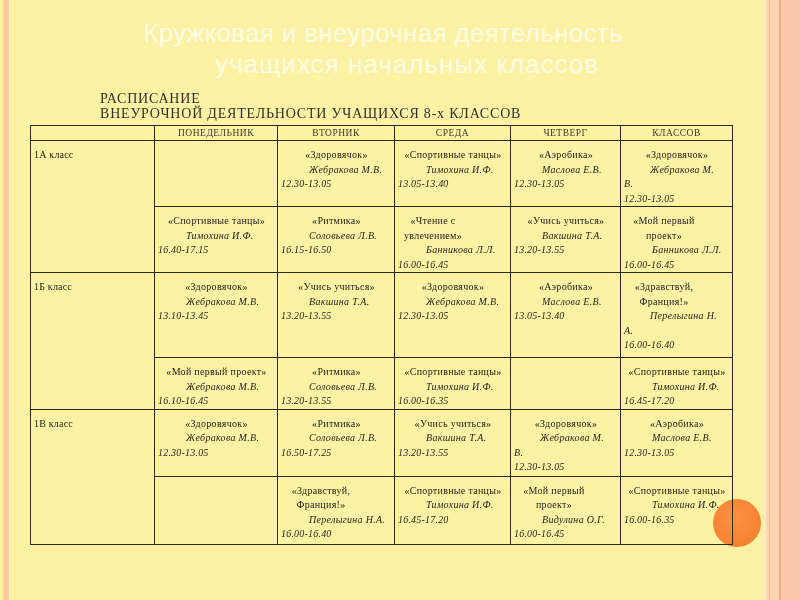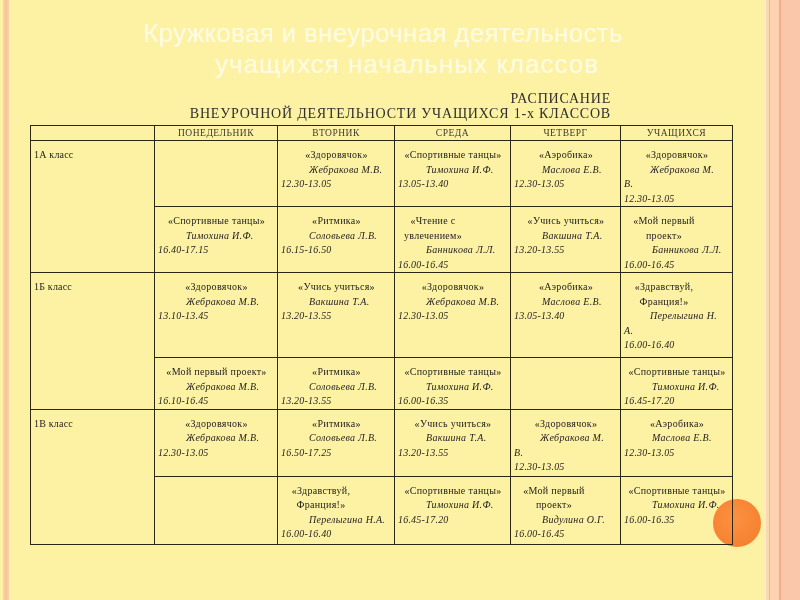--- a/index.html
+++ b/index.html
@@ -29,21 +29,21 @@
     .title {
       position: absolute; left: 0; top: 18px; width: 766px; text-align: center;
       font-family: "Liberation Sans", sans-serif; font-size: 26px; line-height: 31px;
       color: #fffbe0; letter-spacing: 0.3px;
       text-shadow: 0 0 1px rgba(255,255,240,0.6);
     }
     .title div { white-space: nowrap; }
     .title .l2 { letter-spacing: 1px; padding-left: 48px; }
 
     .heading {
-      position: absolute; left: 85px; top: 92px; width: 526px; text-align: right;
+      position: absolute; left: 100px; top: 92px; width: 526px; text-align: left;
       font-size: 14px; line-height: 14.5px; color: #2f2f2f; letter-spacing: 0.8px;
     }
     .heading div { white-space: nowrap; }
 
     table.sched {
       position: absolute; left: 30px; top: 125px; width: 702px;
       border-collapse: collapse; table-layout: fixed;
     }
     .sched th, .sched td { border: 1.5px solid #2c2816; padding: 0; }
     .sched th {
@@ -83,40 +83,40 @@
 </div>
 <div class="circle"></div>
 
 <div class="title">
   <div>Кружковая и внеурочная деятельность</div>
   <div class="l2">учащихся начальных классов</div>
 </div>
 
 <div class="heading">
   <div>РАСПИСАНИЕ</div>
-  <div>ВНЕУРОЧНОЙ ДЕЯТЕЛЬНОСТИ УЧАЩИХСЯ 1-х КЛАССОВ</div>
+  <div>ВНЕУРОЧНОЙ ДЕЯТЕЛЬНОСТИ УЧАЩИХСЯ 8-х КЛАССОВ</div>
 </div>
 
 <table class="sched">
   <colgroup>
     <col style="width:124px">
       <col style="width:123px">
       <col style="width:117px">
     <col style="width:116px">
       <col style="width:110px">
       <col style="width:112px">
   </colgroup>
   <thead>
     <tr>
       <th></th>
       <th>ПОНЕДЕЛЬНИК</th>
       <th>ВТОРНИК</th>
       <th>СРЕДА</th>
       <th>ЧЕТВЕРГ</th>
-      <th>УЧАЩИХСЯ</th>
+      <th>КЛАССОВ</th>
     </tr>
   </thead>
   <tbody>
 
     <tr class="h0">
       <td class="cls" rowspan="2">
         <span>1А класс</span>
       </td>
       <td></td>
       <td>

